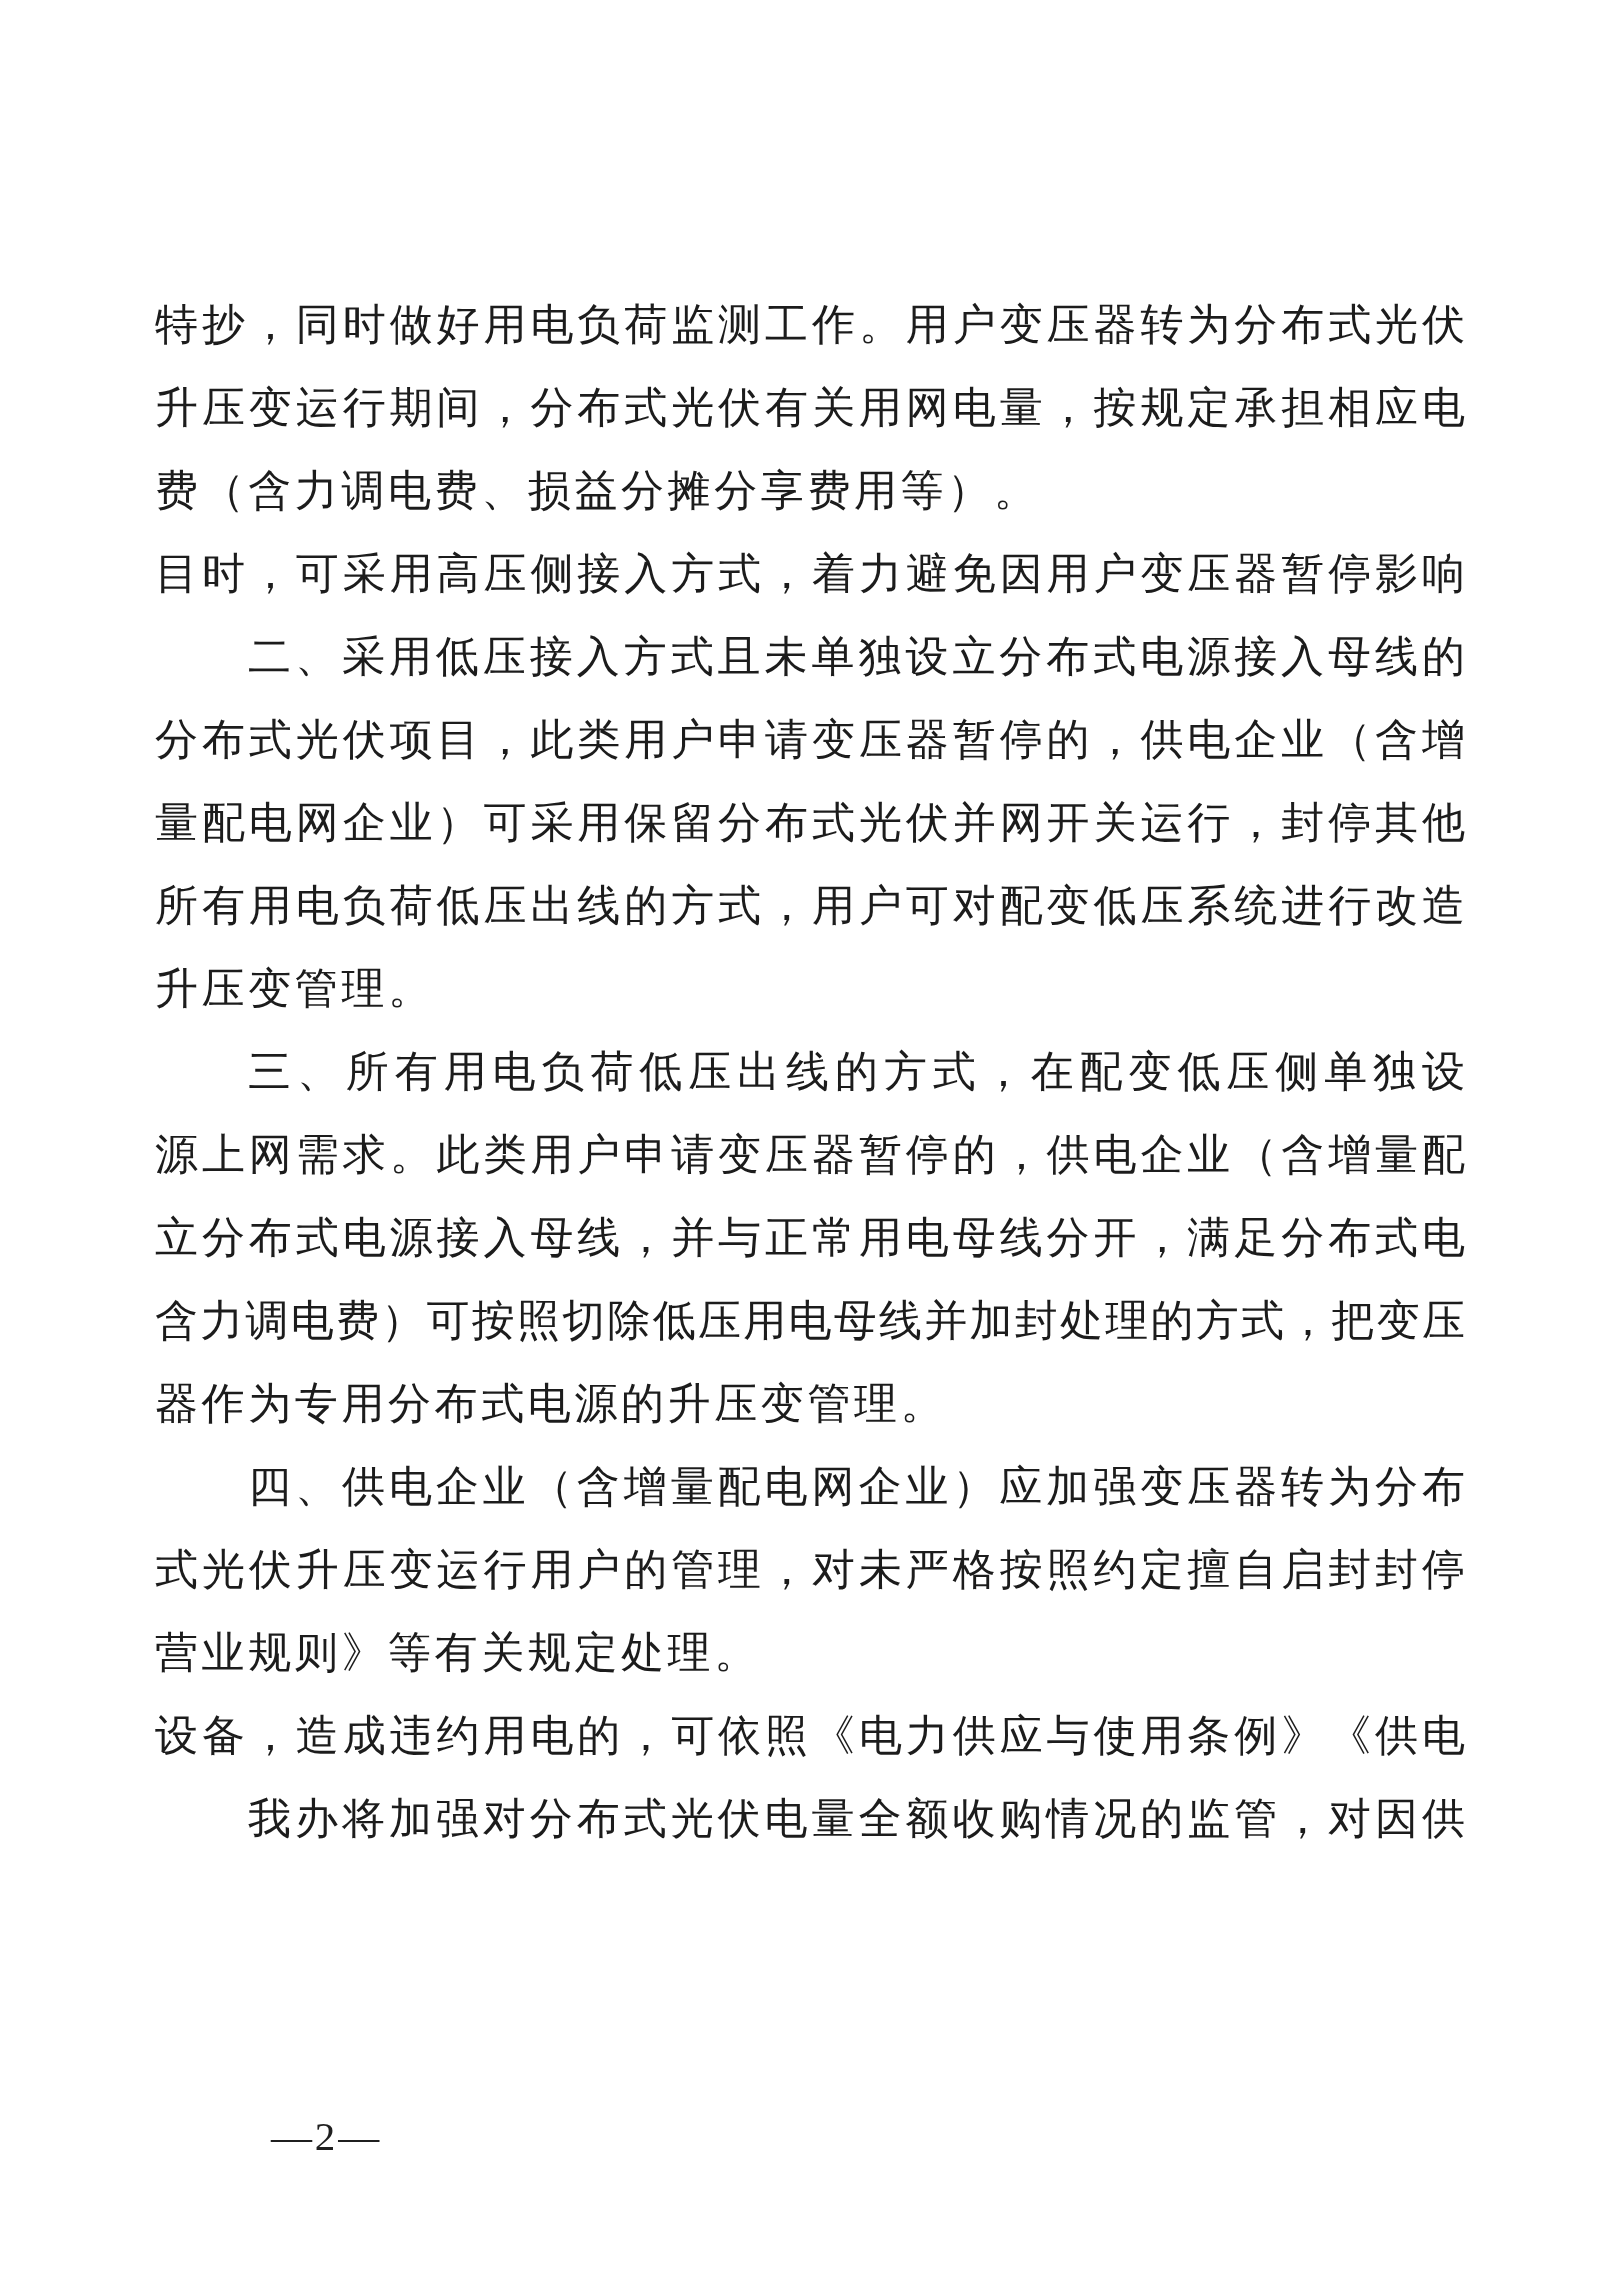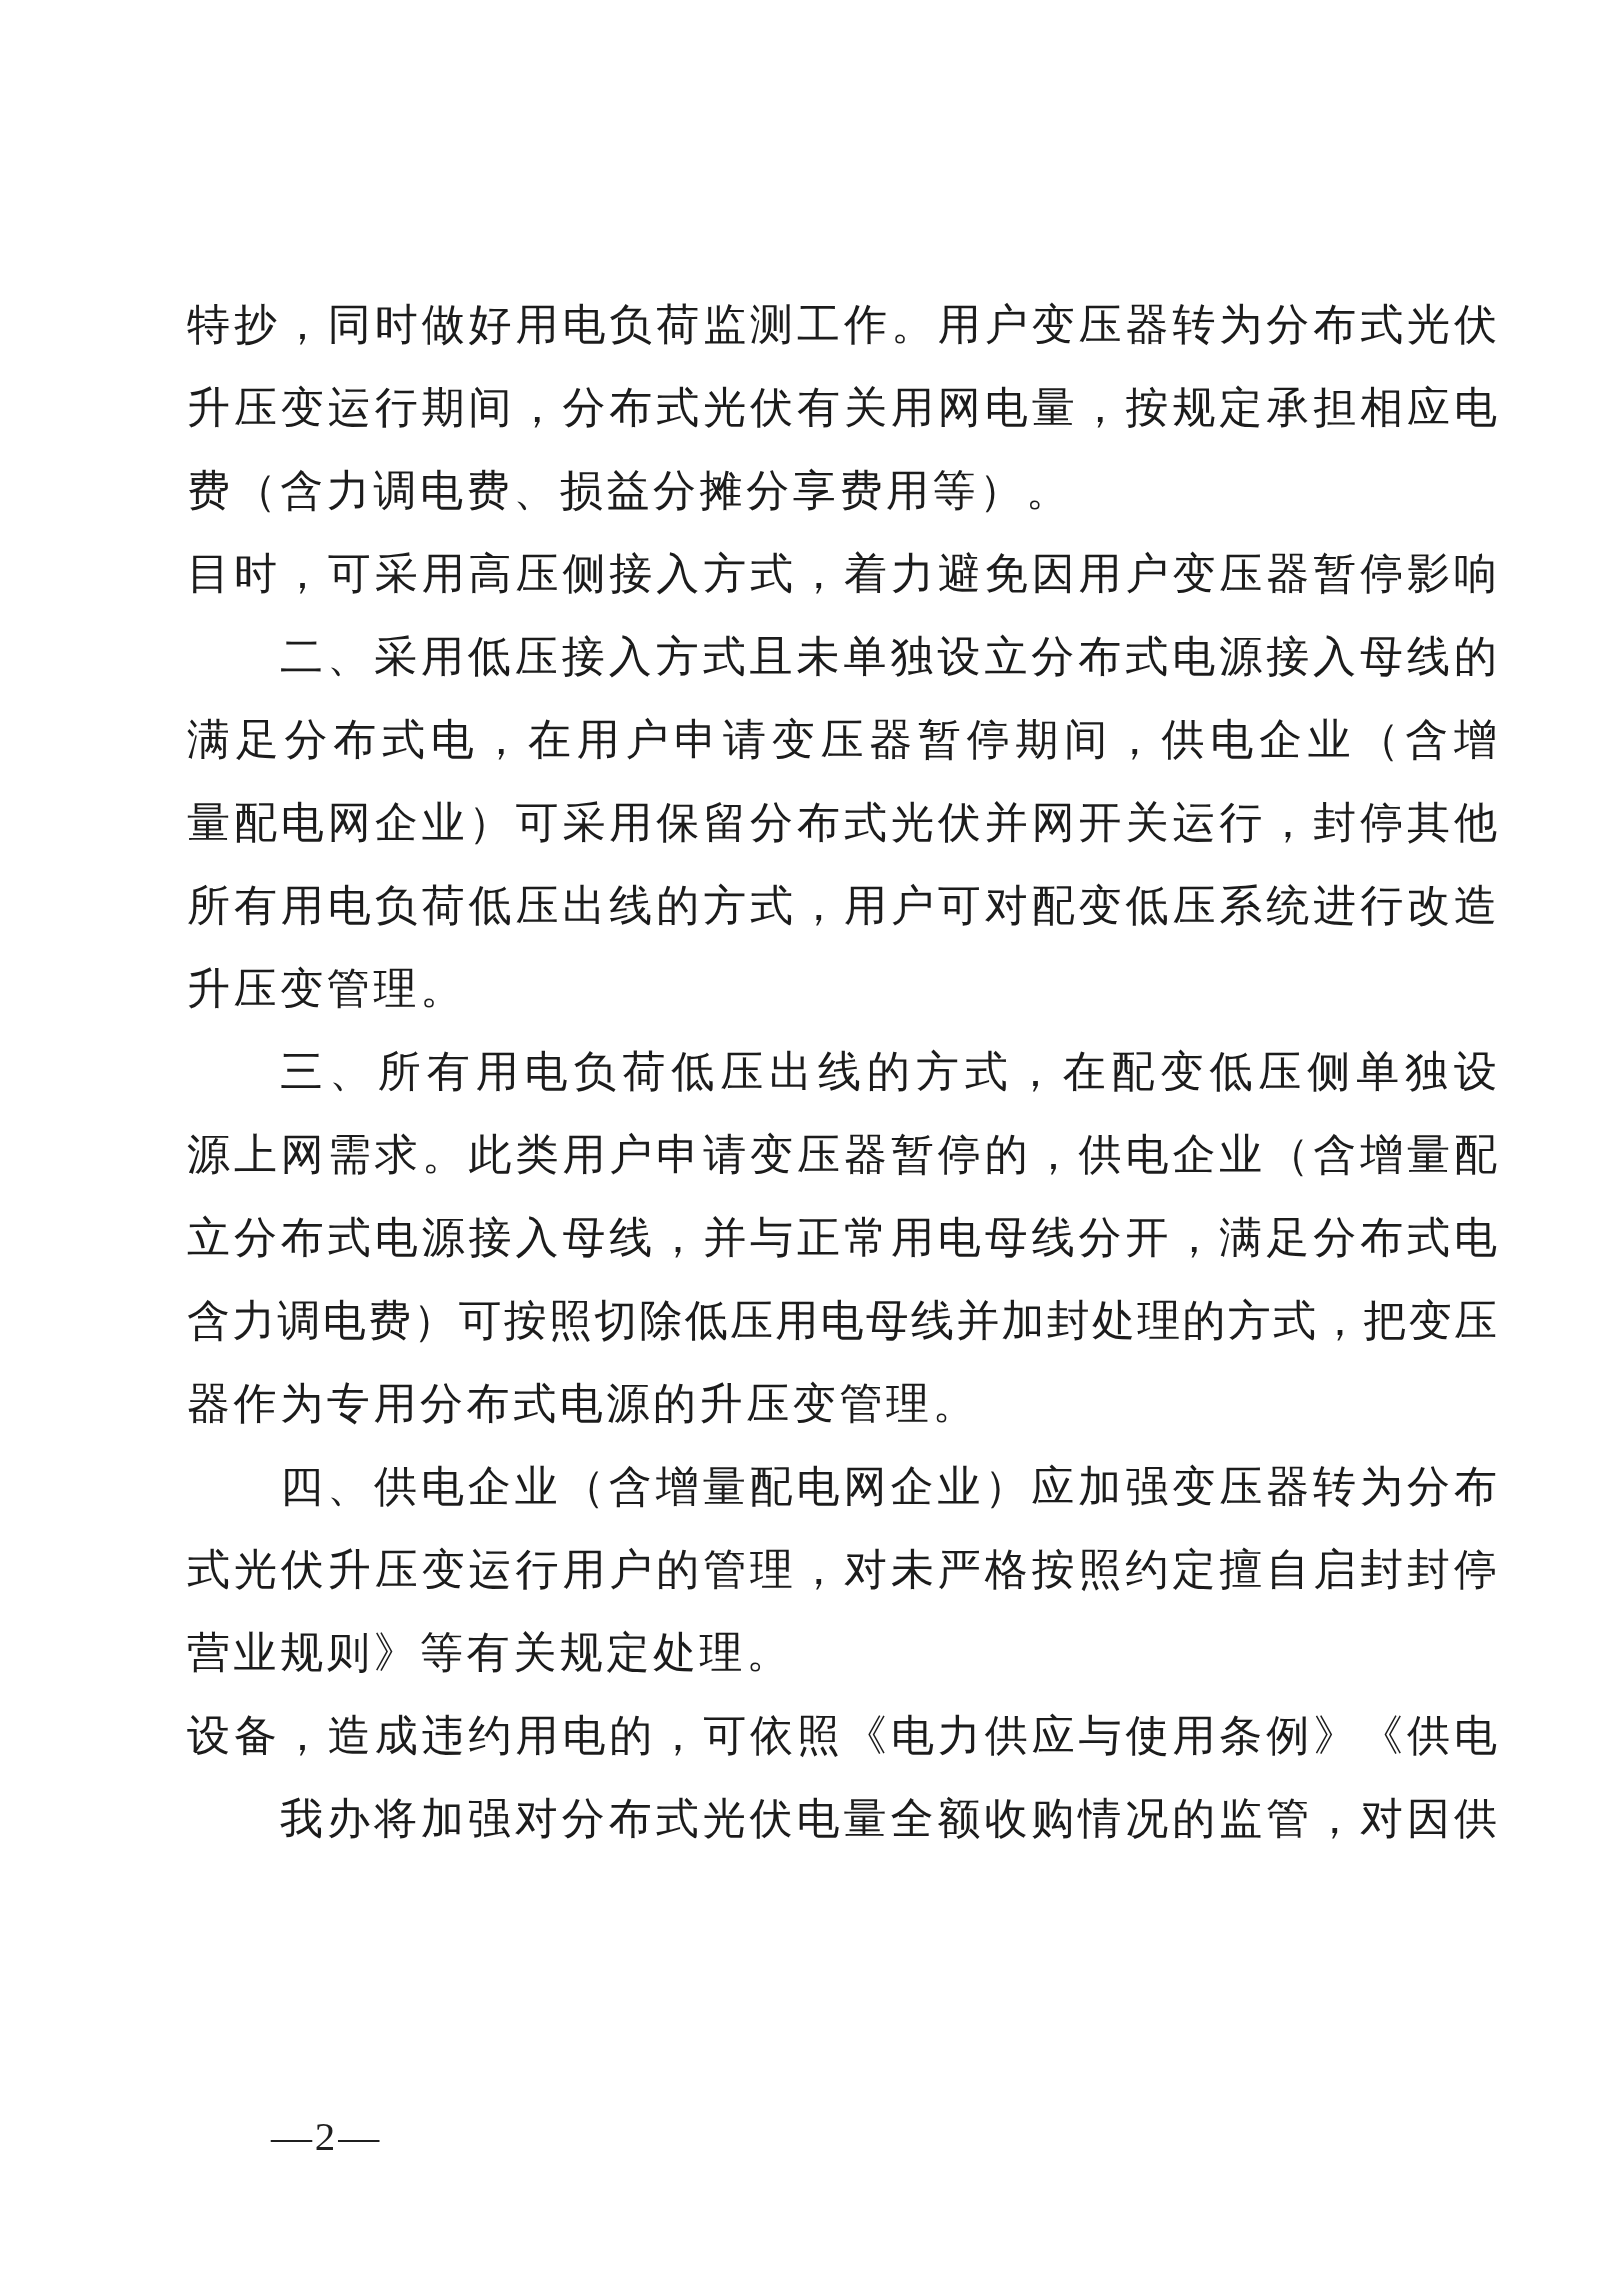--- a/index.html
+++ b/index.html
@@ -21,21 +21,20 @@
     background: #ffffff;
     overflow: hidden;
   }
   .body-text {
     position: absolute;
     left: 155px;
     top: 283px;
     width: 1311px;
     font-size: 43px;
     color: #1c1c1c;
-    margin-left: 32px;
   }
   .line {
     height: 83px;
     line-height: 83px;
     text-align: justify;
     text-align-last: justify;
     letter-spacing: 1px;
   }
   .line.left-end {
     text-align: center;
@@ -60,21 +59,21 @@
 </head>
 <body>
 
 <div class="page">
   <div class="body-text" style="color: rgb(28, 28, 28);">
       <div class="line">特抄，同时做好用电负荷监测工作。用户变压器转为分布式光伏</div>
       <div class="line">升压变运行期间，分布式光伏有关用网电量，按规定承担相应电</div>
       <div class="line left-end">费（含力调电费、损益分摊分享费用等）。</div>
       <div class="line">目时，可采用高压侧接入方式，着力避免因用户变压器暂停影响</div>
       <div class="line indent">二、采用低压接入方式且未单独设立分布式电源接入母线的</div>
-      <div class="line">满足分布式电，在用户申请变压器暂停期间，供电企业（含增</div>
+      <div class="line">分布式光伏项目，此类用户申请变压器暂停的，供电企业（含增</div>
       <div class="line">量配电网企业）可采用保留分布式光伏并网开关运行，封停其他</div>
       <div class="line">所有用电负荷低压出线的方式，用户可对配变低压系统进行改造</div>
       <div class="line left-end">升压变管理。</div>
       <div class="line indent">三、所有用电负荷低压出线的方式，在配变低压侧单独设</div>
       <div class="line">源上网需求。此类用户申请变压器暂停的，供电企业（含增量配</div>
       <div class="line">立分布式电源接入母线，并与正常用电母线分开，满足分布式电</div>
       <div class="line">含力调电费）可按照切除低压用电母线并加封处理的方式，把变压</div>
       <div class="line left-end">器作为专用分布式电源的升压变管理。</div>
       <div class="line indent">四、供电企业（含增量配电网企业）应加强变压器转为分布</div>
       <div class="line">式光伏升压变运行用户的管理，对未严格按照约定擅自启封封停</div>

